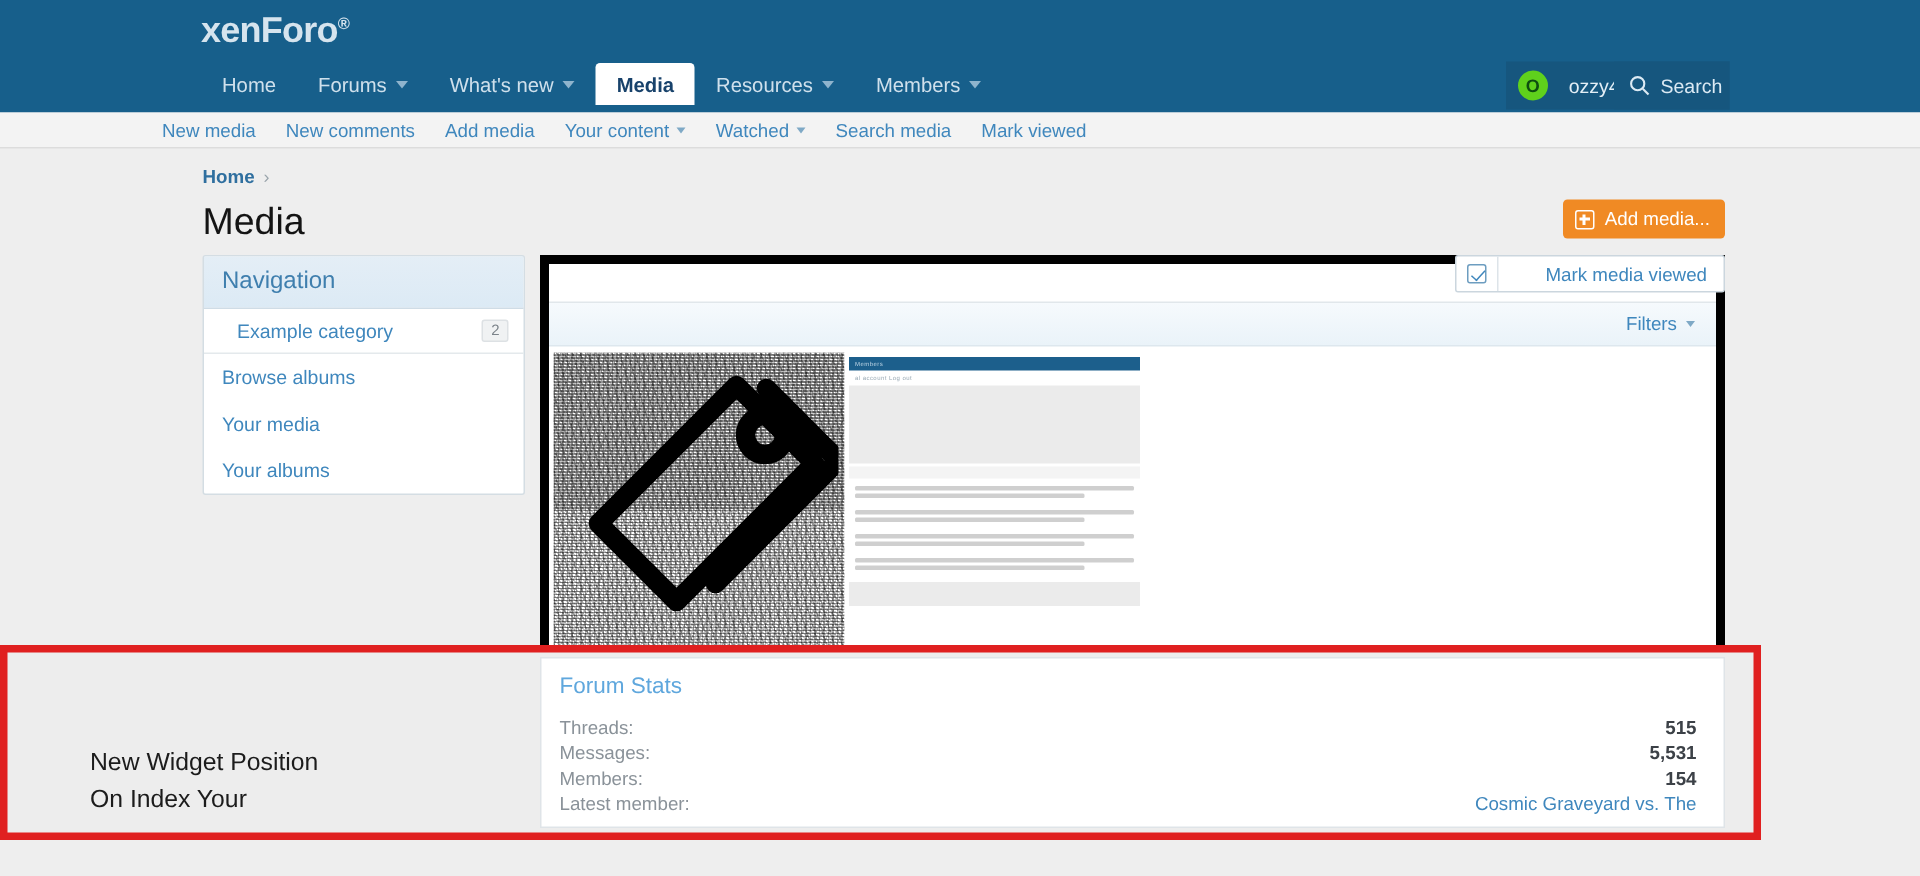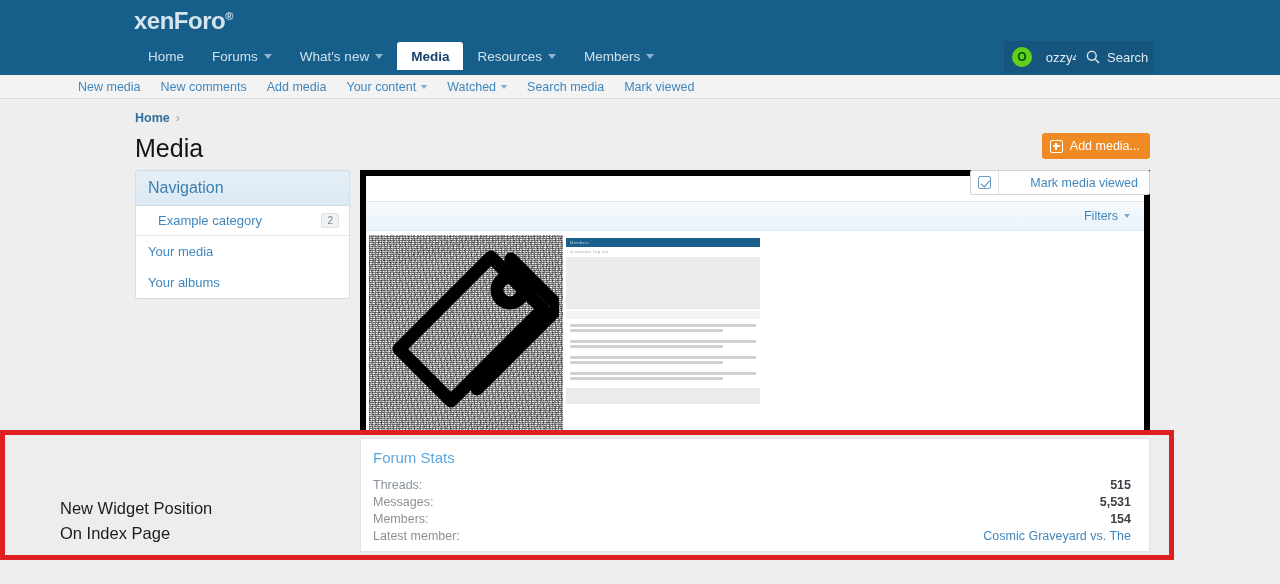--- a/index.html
+++ b/index.html
@@ -60,21 +60,21 @@
     position: absolute; left: 1076px; top: 41px; width: 77px; height: 32px;
     background: #16567e; display: flex; align-items: center; gap: 7px;
     padding-left: 10px; cursor: pointer;
   }
   .searchzone .lbl { font-size: 13px; color: #dceaf4; }
 
   
   .subnav {
     position: absolute; top: 75px; left: 0; width: 1280px; height: 24px;
     background: #f3f3f3; border-bottom: 1px solid #dcdcdc;
-    display: flex; align-items: center; padding-left: 78px; gap: 0;
+    display: flex; align-items: center; padding-left: 108px; gap: 0;
   }
   .subitem {
     font-size: 12.5px; color: #3f87bd; padding: 0 10px;
     display: flex; align-items: center; gap: 5px; cursor: pointer;
     white-space: nowrap;
   }
   .subitem:first-child { padding-left: 0; }
   .caret-b {
     width: 0; height: 0; display: inline-block;
     border-left: 3.5px solid transparent; border-right: 3.5px solid transparent;
@@ -336,20 +336,23 @@
   <button class="addmedia">
     <span class="sqplus"></span>
     <span>Add media...</span>
   </button>
 
   <div class="sidebar">
     <div class="sb-head">Navigation</div>
     <div class="sb-sub">
       <span class="t">Example category</span>
       <span class="sb-count">2</span>
+    </div>
+    <div class="sb-item">
+      <span>Browse albums</span>
     </div>
     <div class="sb-item">
       <span>Your media</span>
     </div>
     <div class="sb-item">
       <span>Your albums</span>
     </div>
   </div>
 
   <div class="markviewed">
@@ -407,21 +410,21 @@
           </div>
           <div class="fs-foot"></div>
         </div>
       </div>
     </div>
   </div>
 
   <div class="redbox"></div>
   <div class="widget-label">
     <div>New Widget Position</div>
-    <div>On Index Page</div>
+    <div>On Index Your</div>
   </div>
 
   <div class="statcard">
     <h3>Forum Stats</h3>
     <div class="statrow">
       <span class="k">Threads:</span>
       <span class="v">515</span>
     </div>
     <div class="statrow">
       <span class="k">Messages:</span>

